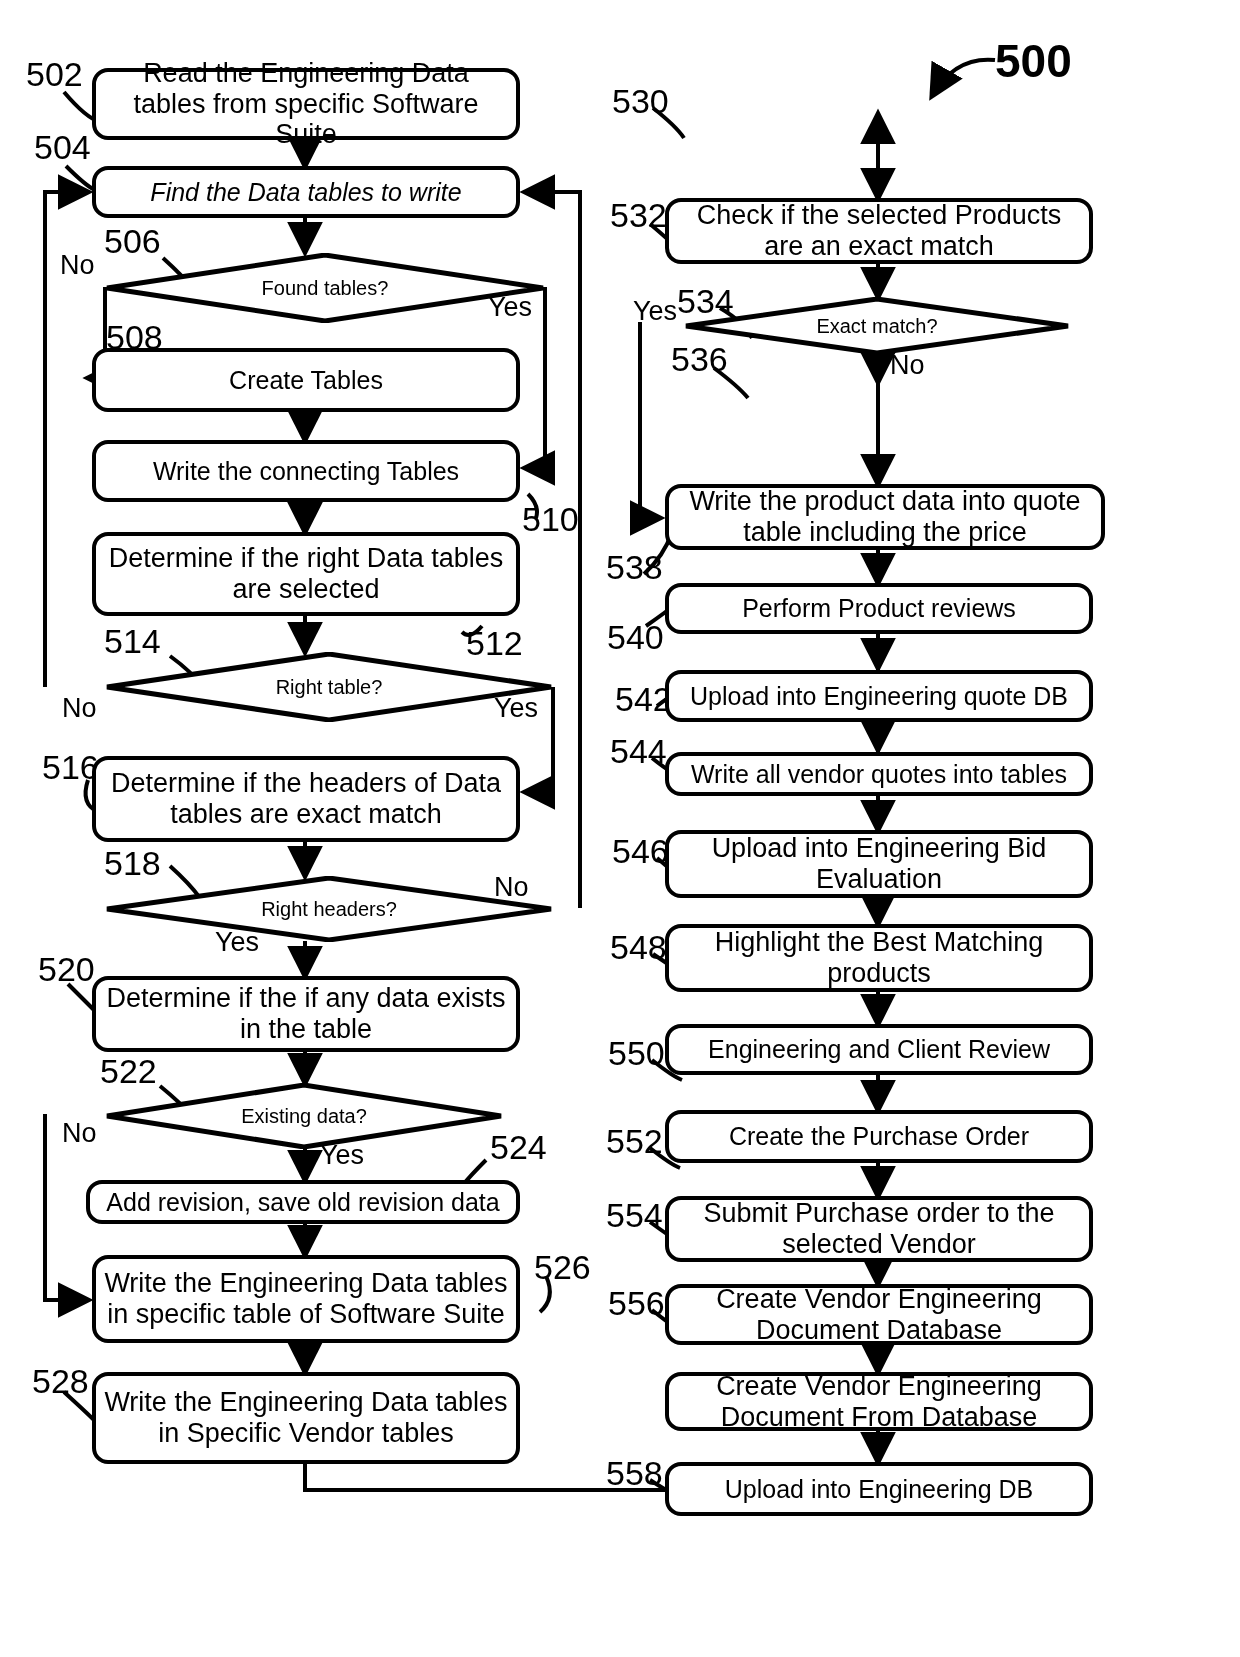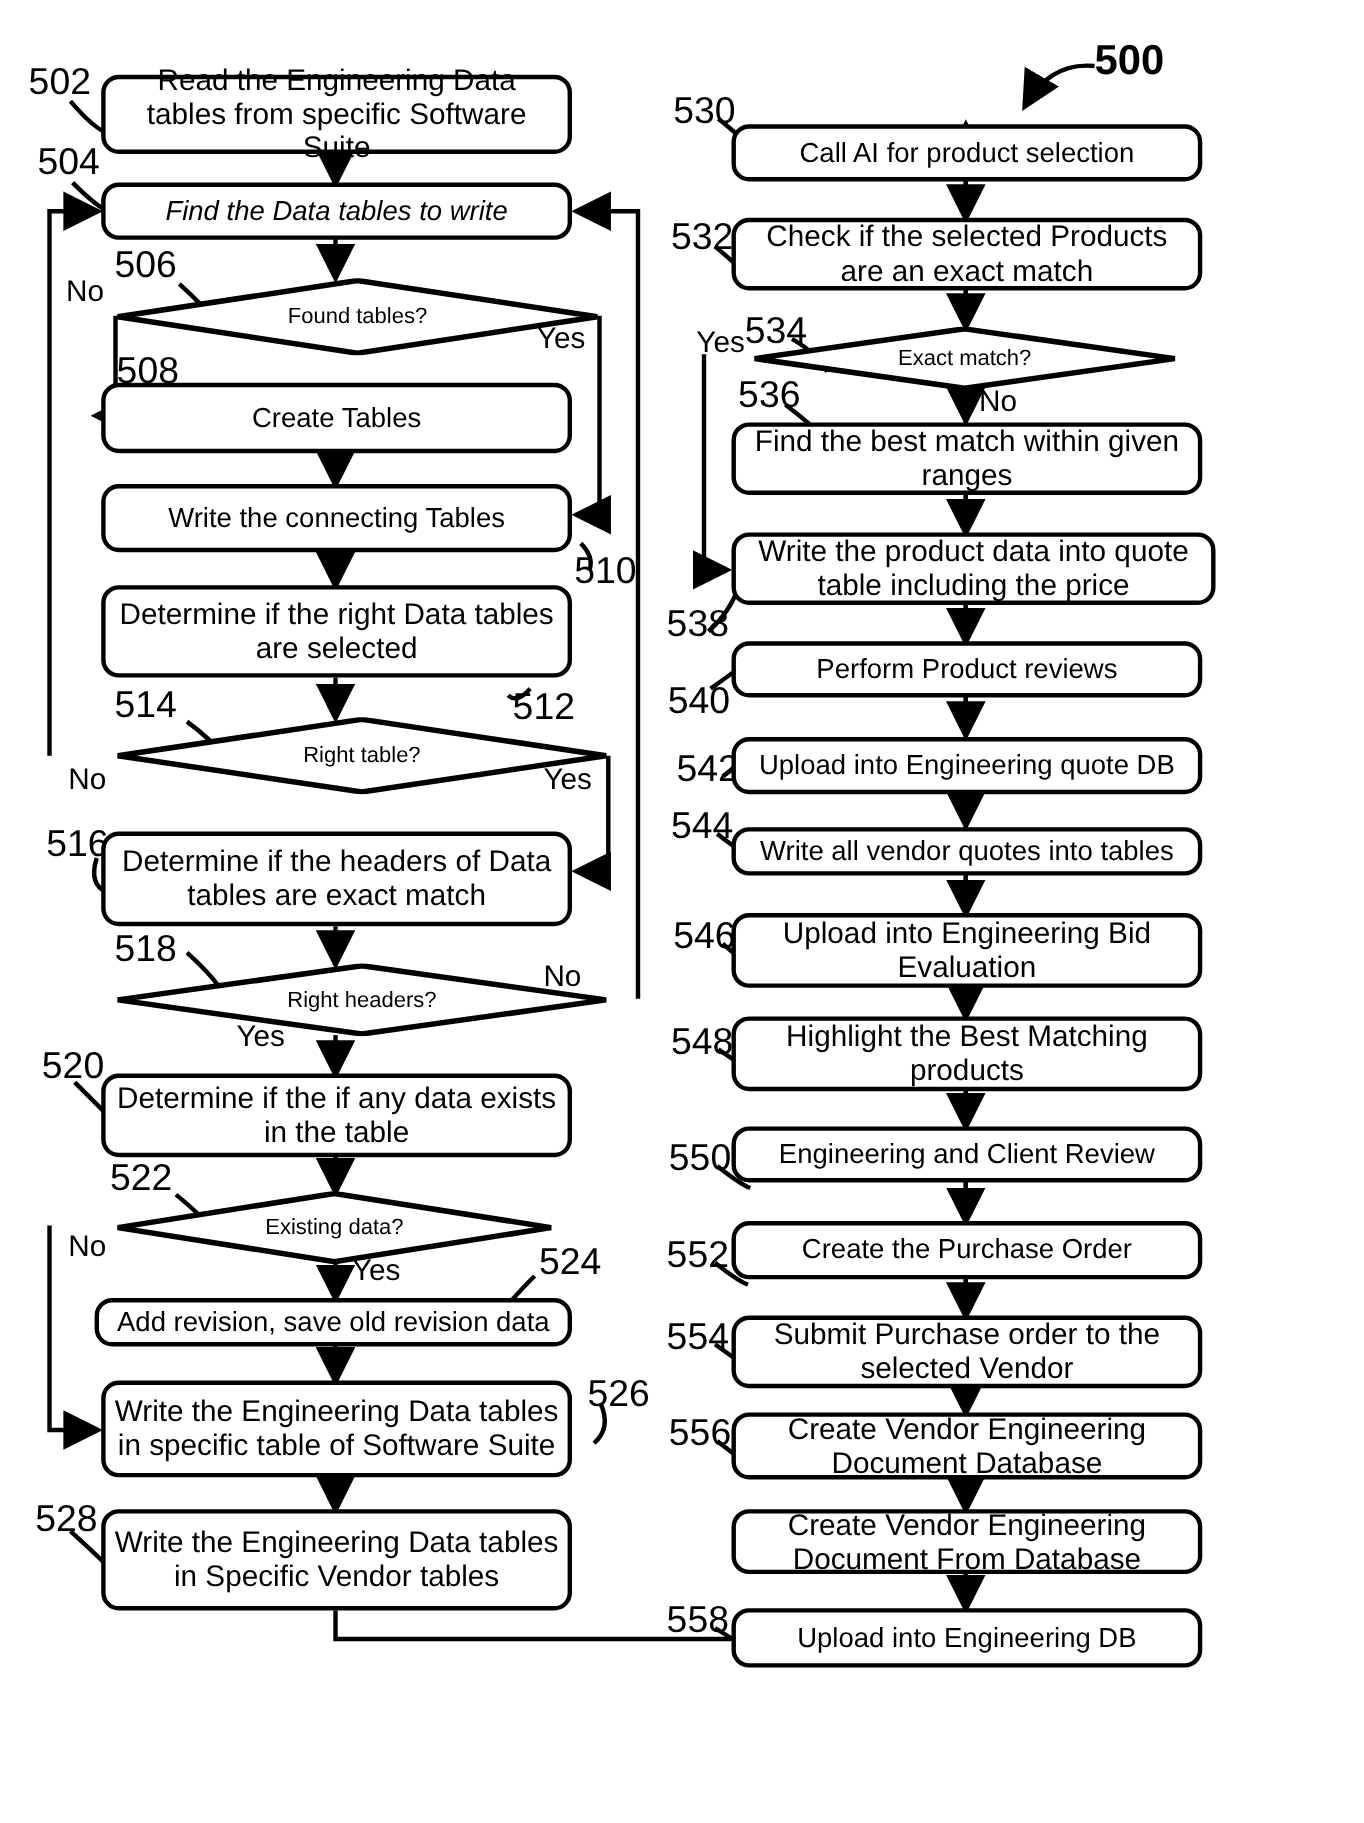--- a/index.html
+++ b/index.html
@@ -12,21 +12,21 @@
         line-height:1.14;font-size:25px;padding:2px 8px;}
   .node.two{font-size:27px;}
 
   .dia{position:absolute;}
   .dia .dshape{position:absolute;left:0;top:0;width:100%;height:100%;}
   .dia .dtext{position:absolute;left:0;top:0;width:100%;height:100%;
       display:flex;align-items:center;justify-content:center;font-size:20px;text-align:center;}
 
   .ref{position:absolute;font-size:34px;letter-spacing:0px;white-space:nowrap;}
   .yn{position:absolute;font-size:27px;white-space:nowrap;}
-  .figno{position:absolute;font-size:38px;font-weight:bold;white-space:nowrap;}
+  .figno{position:absolute;font-size:46px;font-weight:bold;white-space:nowrap;}
 </style>
 </head>
 <body>
 
 <div id="stage">
 
   <svg id="wires" viewBox="0 0 1240 1657">
     <defs>
       <marker id="ah" markerWidth="9" markerHeight="9" refX="7.6" refY="4.5" orient="auto" markerUnits="strokeWidth">
         <path d="M0,0 L9,4.5 L0,9 z" fill="#000"></path>
@@ -205,37 +205,35 @@
   <div class="ref" style="left:490px;top:1128px;">524</div>
   <div class="node" style="left:86px;top:1180px;width:434px;height:44px;">Add revision, save old revision data</div>
 
   <div class="node two" style="left:92px;top:1255px;width:428px;height:88px;">Write the Engineering Data tables in specific table of Software Suite</div>
   <div class="ref" style="left:534px;top:1248px;">526</div>
 
   <div class="ref" style="left:32px;top:1362px;">528</div>
   <div class="node two" style="left:92px;top:1372px;width:428px;height:92px;">Write the Engineering Data tables in Specific Vendor tables</div>
 
   <div class="ref" style="left:612px;top:82px;">530</div>
-  <div class="node" style="left:665px;top:113px;width:428px;height:52px;">Call AI for product selection</div>
 
   <div class="ref" style="left:610px;top:196px;">532</div>
   <div class="node two" style="left:665px;top:198px;width:428px;height:66px;">Check if the selected Products are an exact match</div>
 
   <div class="ref" style="left:677px;top:282px;">534</div>
   <div class="dia" style="left:684px;top:297px;width:386px;height:58px;">
     <svg class="dshape" viewBox="0 0 386 58" preserveAspectRatio="none">
       <polygon points="193,2 384,29 193,56 2,29" fill="#fff" stroke="#000" stroke-width="5" vector-effect="non-scaling-stroke"></polygon>
     </svg>
     <div class="dtext">Exact match?</div>
   </div>
   <div class="yn" style="left:633px;top:296px;">Yes</div>
   <div class="yn" style="left:890px;top:350px;">No</div>
 
   <div class="ref" style="left:671px;top:340px;">536</div>
-  <div class="node two" style="left:665px;top:384px;width:428px;height:66px;">Find the best match within given ranges</div>
 
   <div class="node two" style="left:665px;top:484px;width:440px;height:66px;">Write the product data into quote table including the price</div>
   <div class="ref" style="left:606px;top:548px;">538</div>
 
   <div class="node" style="left:665px;top:583px;width:428px;height:51px;">Perform Product reviews</div>
   <div class="ref" style="left:607px;top:618px;">540</div>
 
   <div class="ref" style="left:615px;top:680px;">542</div>
   <div class="node" style="left:665px;top:670px;width:428px;height:52px;">Upload into Engineering quote DB</div>
 

